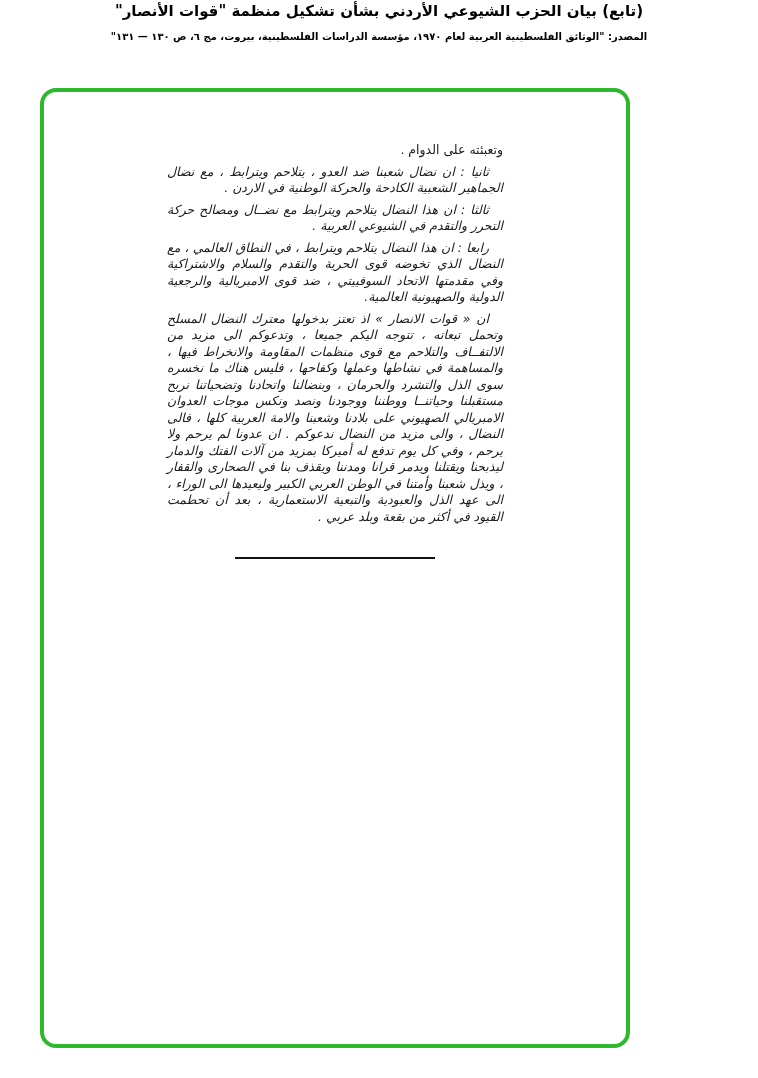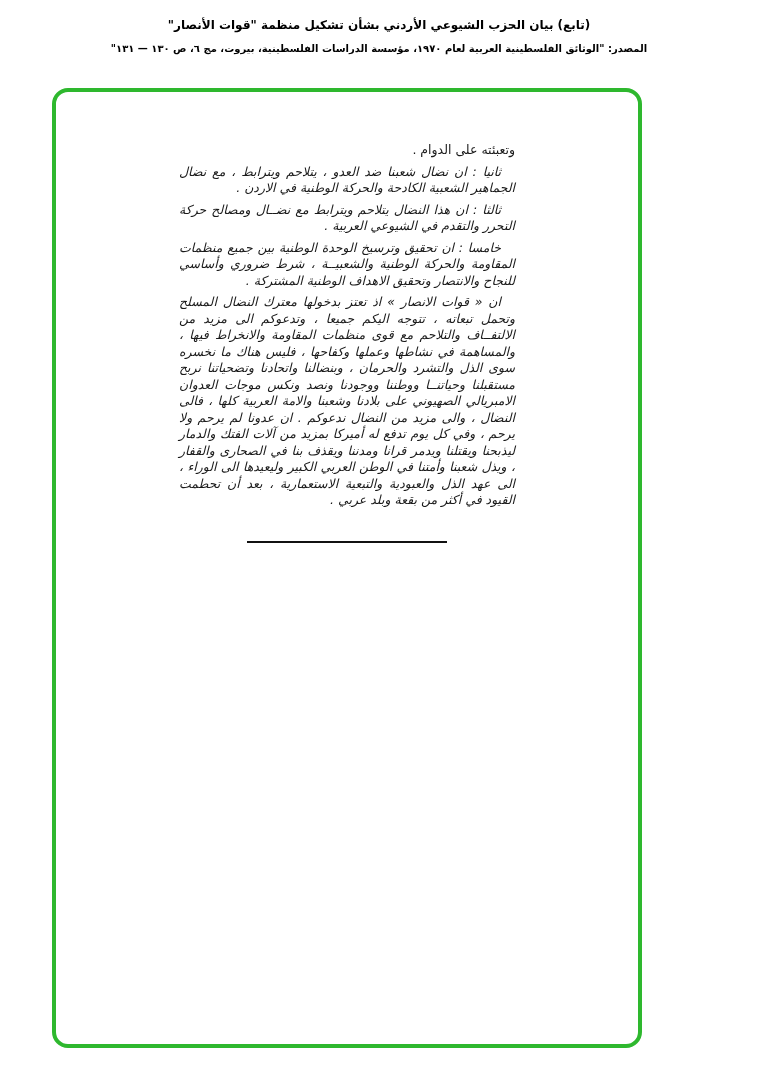--- a/index.html
+++ b/index.html
@@ -13,35 +13,35 @@
     height: 1078px;
     background: #ffffff;
     font-family: "DejaVu Sans", sans-serif;
     color: #111111;
     overflow: hidden;
   }
   .header-title {
     direction: rtl;
     text-align: center;
     font-weight: bold;
-    font-size: 12px;
-    padding-top: 18px;
+    font-size: 15px;
+    padding-top: 2px;
     color: #000000;
   }
   .source-line {
     direction: rtl;
     text-align: center;
     font-weight: bold;
     font-size: 10px;
     margin-top: 11px;
     color: #000000;
   }
   .content-frame {
     position: absolute;
-    left: 52px;
+    left: 40px;
     top: 88px;
     width: 590px;
     height: 960px;
     border: 4px solid #2eb82e;
     border-radius: 16px;
     background: #ffffff;
     box-sizing: border-box;
   }
   .text-column {
     direction: rtl;
@@ -74,19 +74,19 @@
 
   <div class="header-title">(تابع) بيان الحزب الشيوعي الأردني بشأن تشكيل منظمة "قوات الأنصار"</div>
 
   <div class="source-line">المصدر: "الوثائق الفلسطينية العربية لعام ١٩٧٠، مؤسسة الدراسات الفلسطينية، بيروت، مج ٦، ص ١٣٠ — ١٣١"</div>
 
   <div class="content-frame" style="border-color: rgb(46, 184, 46);">
     <div class="text-column">
       <p>وتعبئته على الدوام .</p>
       <p class="indented">ثانيا : ان نضال شعبنا ضد العدو ، يتلاحم ويترابط ، مع نضال الجماهير الشعبية الكادحة والحركة الوطنية في الاردن .</p>
       <p class="indented">ثالثا : ان هذا النضال يتلاحم ويترابط مع نضــال ومصالح حركة التحرر والتقدم في الشيوعي العربية .</p>
-      <p class="indented">خامسا : ان تحقيق وترسيخ الوحدة الوطنية بين جميع منظمات المقاومة والحركة الوطنية والشعبيــة ، شرط ضروري وأساسي للنجاح والانتصار وتحقيق الاهداف الوطنية المشتركة .</p>
+      <p class="indented">رابعا : ان هذا النضال يتلاحم ويترابط ، في النطاق العالمي ، مع النضال الذي تخوضه قوى الحرية والتقدم والسلام والاشتراكية وفي مقدمتها الاتحاد السوفييتي ، ضد قوى الامبريالية والرجعية الدولية والصهيونية العالمية.</p>
       <p class="indented">ان « قوات الانصار » اذ تعتز بدخولها معترك النضال المسلح وتحمل تبعاته ، تتوجه اليكم جميعا ، وتدعوكم الى مزيد من الالتفــاف والتلاحم مع قوى منظمات المقاومة والانخراط فيها ، والمساهمة في نشاطها وعملها وكفاحها ، فليس هناك ما نخسره سوى الذل والتشرد والحرمان ، وبنضالنا واتحادنا وتضحياتنا نربح مستقبلنا وحياتنــا ووطننا ووجودنا ونصد ونكس موجات العدوان الامبريالي الصهيوني على بلادنا وشعبنا والامة العربية كلها ، فالى النضال ، والى مزيد من النضال ندعوكم . ان عدونا لم يرحم ولا يرحم ، وفي كل يوم تدفع له أميركا بمزيد من آلات الفتك والدمار ليذبحنا ويقتلنا ويدمر قرانا ومدننا ويقذف بنا في الصحارى والقفار ، ويذل شعبنا وأمتنا في الوطن العربي الكبير وليعيدها الى الوراء ، الى عهد الذل والعبودية والتبعية الاستعمارية ، بعد أن تحطمت القيود في أكثر من بقعة وبلد عربي .</p>
       <hr class="divider-line">
     </div>
   </div>
 
 </div>
 
 </body></html>

